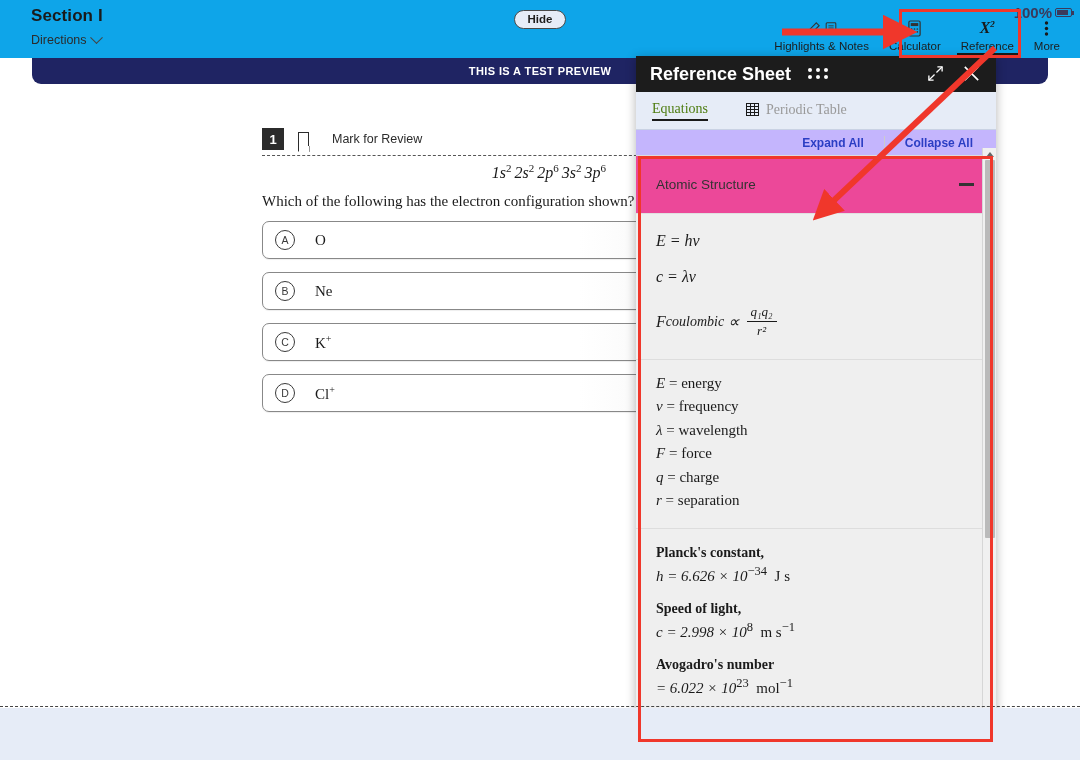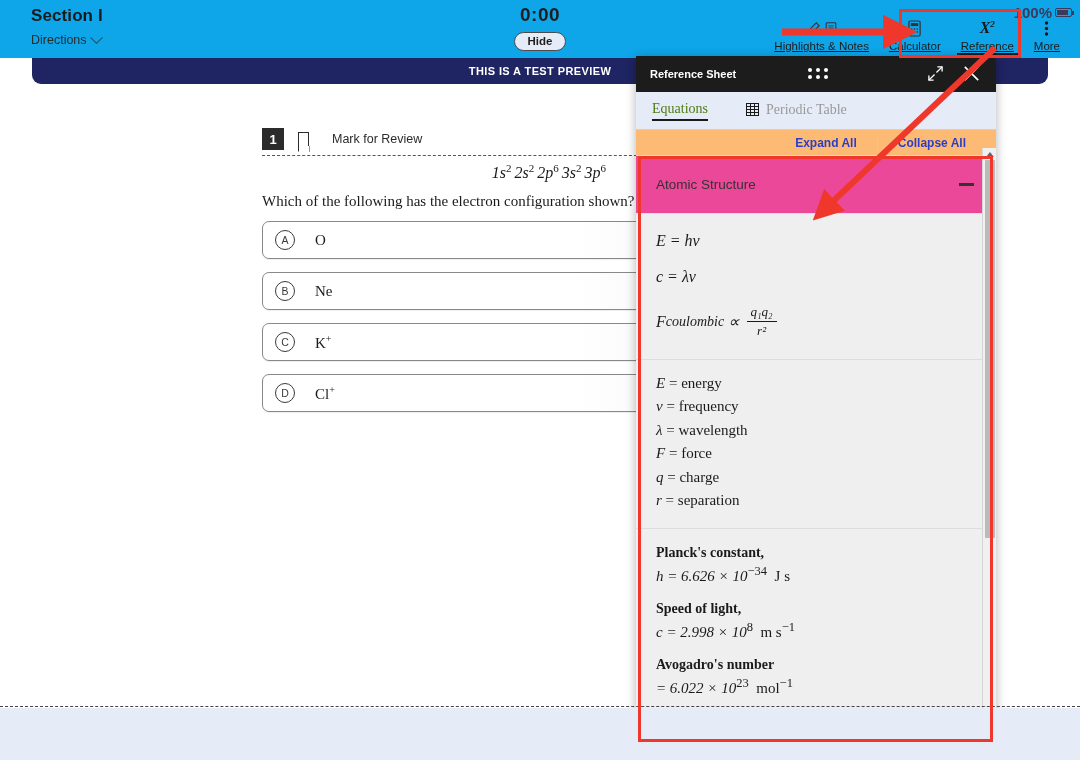--- a/index.html
+++ b/index.html
@@ -39,21 +39,21 @@
   .batt-ico { width: 17px; height: 9px; border: 1.4px solid #3a3a5c; border-radius: 2px; position: relative; }
   .batt-ico::after { content:''; position:absolute; right:-3px; top:2px; width:2px; height:4px; background:#3a3a5c; }
   .batt-ico::before { content:''; position:absolute; left:1px; top:1px; bottom:1px; width:11px; background:#3a3a5c; }
 
   .tools { position: absolute; right: 10px; top: 10px; display: flex; align-items: flex-end; height: 42px; }
   .tool {
     display: flex; flex-direction: column; align-items: center; justify-content: flex-end;
     padding: 0 10px; cursor: pointer; height: 42px; position: relative;
   }
   .tool-ico { height: 20px; display:flex; align-items:center; justify-content:center; }
-  .tool-lbl { font-size: 11.5px; color: #1d1d1d; margin-top: 2px; white-space: nowrap; text-decoration: underline; }
+  .tool-lbl { font-size: 11.5px; color: #1d1d1d; margin-top: 2px; white-space: nowrap; }
   .tool.active::after {
     content:''; position:absolute; left:6px; right:6px; bottom:-3px; height:2.5px; background:#1a1a1a;
   }
   .hl-icons { display:flex; align-items:center; gap:3px; }
 
   
   .preview-banner {
     position: absolute; left: 32px; top: 58px; width: 1016px; height: 26px;
     background: #1f2463; border-bottom-left-radius: 9px; border-bottom-right-radius: 9px;
     color: #fff; font-size: 11px; font-weight: 700; letter-spacing: .4px;
@@ -101,42 +101,42 @@
 
   
   .refpanel {
     position: absolute; left: 636px; top: 56px; width: 360px; height: 692px;
     background: #fff; box-shadow: 0 2px 10px rgba(0,0,0,.3);
   }
   .ref-title {
     height: 36px; background: #1c1c1c; color: #fff; display: flex; align-items: center;
     padding: 0 14px; position: relative;
   }
-  .ref-title-txt { font-size: 11px; font-weight: 700; }
+  .ref-title-txt { font-size: 18px; font-weight: 700; }
   .dots6 { position:absolute; left: 172px; top: 12px; width: 21px; display:grid;
     grid-template-columns: repeat(3,1fr); gap: 3px; cursor: grab; }
   .dots6 i { width:4px; height:4px; background:#fff; border-radius:50%; display:block; }
   .ref-expand { position:absolute; right: 52px; top: 9px; cursor:pointer; }
   .ref-close { position:absolute; right: 14px; top: 7px; cursor:pointer; }
 
   .ref-tabs { height: 38px; background: #e6ecf7; display: flex; align-items: center; padding-left: 16px; gap: 38px;
     border-bottom: 1px solid #c9d2e4; }
   .ref-tab { font-family:"Liberation Serif", serif; font-size: 14px; color: #999; cursor: pointer;
     display:flex; align-items:center; gap:7px; padding-bottom: 2px; }
   .ref-tab.active { color: #4d7c0f; font-weight: 400; border-bottom: 2.2px solid #1a1a1a; }
   .ptab-ico { width: 13px; height: 13px; border: 1.4px solid #1a1a1a;
     background:
       linear-gradient(#1a1a1a,#1a1a1a) 0 2px/100% 1.3px no-repeat,
       linear-gradient(#1a1a1a,#1a1a1a) 0 5px/100% 1.3px no-repeat,
       linear-gradient(#1a1a1a,#1a1a1a) 0 8px/100% 1.3px no-repeat,
       linear-gradient(#1a1a1a,#1a1a1a) 3px 0/1.3px 100% no-repeat,
       linear-gradient(#1a1a1a,#1a1a1a) 7px 0/1.3px 100% no-repeat; }
 
-  .ref-actions { height: 26px; background:#fdba74; display:flex; align-items:center; justify-content:flex-end;
-    padding-right: 10px; border-bottom: 1px solid #ddd; }
+  .ref-actions { height: 26px; background:#c4b5fd; display:flex; align-items:center; justify-content:flex-end;
+    padding-right: 3px; border-bottom: 1px solid #ddd; }
   .act-link { font-size: 12px; font-weight: 700; color: #2b3ec4; cursor: pointer; padding: 0 20px; }
   .act-div { width:1px; height:14px; background:#ccc; }
 
   .ref-scroll { position: relative; height: 630px; overflow: hidden; background:#fff; }
   .sect-head {
     height: 58px; background:#ec4899; display:flex; align-items:center; justify-content:space-between;
     padding: 0 22px 0 20px; border-bottom: 1px solid #e0e0e0; cursor:pointer;
   }
   .sect-title { font-size: 13.5px; color: #333; }
   .minus { width: 15px; height: 2.2px; background: #333; }
@@ -180,21 +180,20 @@
 <div id="root">
 
   <div class="topbar">
     <div class="section-title">Section I</div>
     <div class="directions">
       <span>Directions</span>
       <span class="chev-d"></span>
     </div>
 
     <div class="timer-wrap">
-      <div class="timer">0:00</div>
       <div class="hide-btn">Hide</div>
     </div>
 
     <div class="batt">
       <span class="batt-txt">100%</span>
       <span class="batt-ico"></span>
     </div>
 
     <div class="tools">
       <div class="tool">

